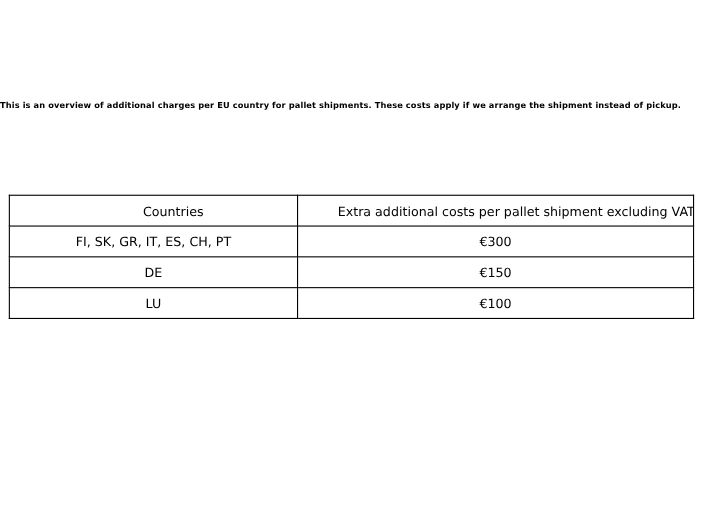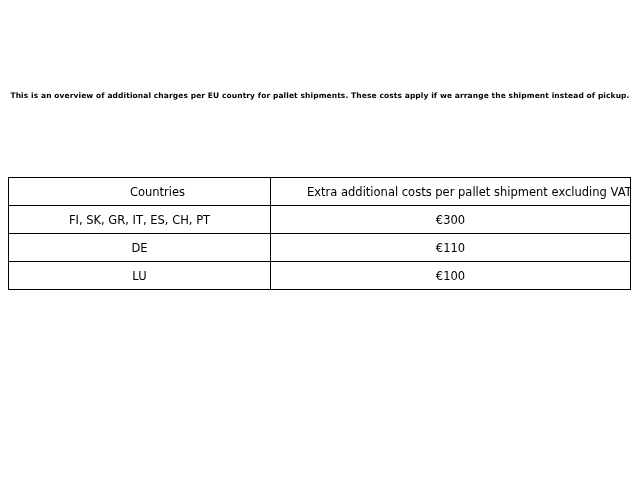--- a/index.html
+++ b/index.html
@@ -12,21 +12,21 @@
     background: #ffffff;
     font-family: "DejaVu Sans", sans-serif;
     color: #000000;
     position: relative;
     overflow: hidden;
   }
   .notice {
     position: absolute;
     top: 91px;
     left: 0;
-    width: 640px;
+    width: 580px;
     text-align: center;
     font-size: 7.5px;
     font-weight: bold;
     color: #000000;
     white-space: nowrap;
     letter-spacing: 0.1px;
   }
   table.charges {
     position: absolute;
     left: 8px;
@@ -67,20 +67,20 @@
     <tr>
       <th>Countries</th>
       <th>Extra additional costs per pallet shipment excluding VAT</th>
     </tr>
     <tr>
       <td class="countries-cell">FI, SK, GR, IT, ES, CH, PT</td>
       <td class="cost-cell">€300</td>
     </tr>
     <tr>
       <td class="countries-cell">DE</td>
-      <td class="cost-cell">€110</td>
+      <td class="cost-cell">€150</td>
     </tr>
     <tr>
       <td class="countries-cell">LU</td>
       <td class="cost-cell">€100</td>
     </tr>
   </tbody>
 </table>
 
 </body></html>

